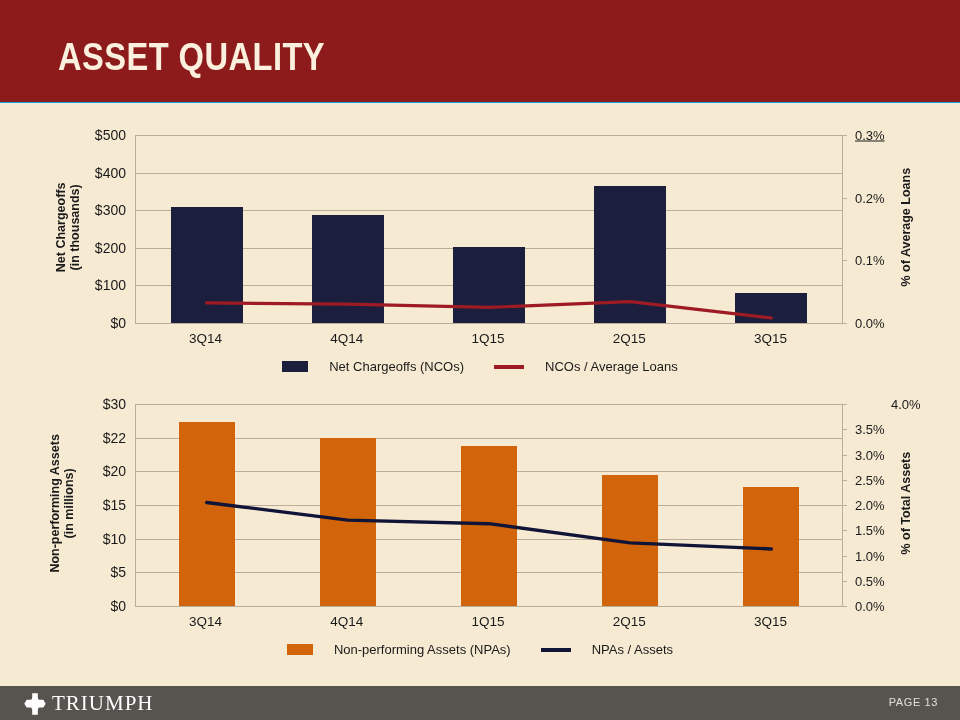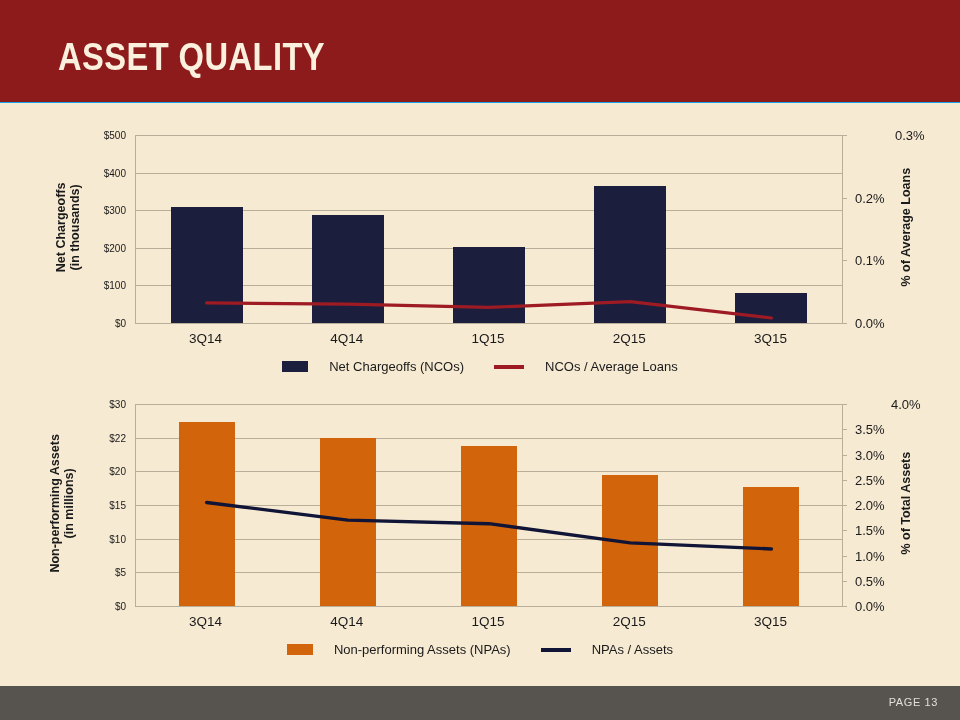--- a/index.html
+++ b/index.html
@@ -63,21 +63,21 @@
     transform-origin: center center;
     white-space: pre-line;
   }
   .axis-title.right {
     transform: rotate(-90deg);
     transform-origin: center center;
     white-space: nowrap;
   }
   .ylab {
     position: absolute; right: 0;
-    font-size: 10px; color: #1a1a1a;
+    font-size: 14px; color: #1a1a1a;
     text-align: right; white-space: nowrap;
     transform: translateY(-50%);
   }
   .ylab-r {
     position: absolute; left: 0;
     font-size: 13px; color: #1a1a1a;
     text-align: left; white-space: nowrap;
     transform: translateY(-50%);
   }
   .xlab {
@@ -137,21 +137,21 @@
     </div>
 <div class="ylab" style="top: 215px; right: 834px;">$0</div>
     <div class="ylab" style="top: 177.4px; right: 834px; text-align: center;">$100</div>
     <div class="ylab" style="top: 139.8px; right: 834px;">$200</div>
     <div class="ylab" style="top: 102.2px; right: 834px;">$300</div>
     <div class="ylab" style="top: 64.6px; right: 834px;">$400</div>
     <div class="ylab" style="top: 27px; right: 834px;">$500</div>
     <div class="ylab-r" style="top: 215px; left: 855px;">0.0%</div>
     <div class="ylab-r" style="top: 152.333px; left: 855px;">0.1%</div>
     <div class="ylab-r" style="top: 89.6667px; left: 855px;">0.2%</div>
-    <div class="ylab-r" style="top: 27px; left: 895px;">0.3%</div>
+    <div class="ylab-r" style="top: 27px; left: 855px; text-decoration: underline;">0.3%</div>
     <div class="xlab" style="left: 135px; width: 141.2px; top: 223px;">3Q14</div>
     <div class="xlab" style="left: 276.2px; width: 141.2px; top: 223px;">4Q14</div>
     <div class="xlab" style="left: 417.4px; width: 141.2px; top: 223px;">1Q15</div>
     <div class="xlab" style="left: 558.6px; width: 141.2px; top: 223px;">2Q15</div>
     <div class="xlab" style="left: 699.8px; width: 141.2px; top: 223px;">3Q15</div>
   </div>
 
 <div class="chart-block" id="chart2">
   <div class="axis-title left" id="c2-ytitle" style="width: 202px; left: -39px; top: 104px;">Non-performing Assets
 (in millions)</div>
@@ -208,14 +208,20 @@
     <div class="ylab-r" style="top: 44.25px; left: 855px;">3.5%</div>
     <div class="ylab-r" style="top: 19px; left: 855px; margin-left: 36px;">4.0%</div>
     <div class="xlab" style="left: 135px; width: 141.2px; top: 229px;">3Q14</div>
     <div class="xlab" style="left: 276.2px; width: 141.2px; top: 229px;">4Q14</div>
     <div class="xlab" style="left: 417.4px; width: 141.2px; top: 229px;">1Q15</div>
     <div class="xlab" style="left: 558.6px; width: 141.2px; top: 229px;">2Q15</div>
     <div class="xlab" style="left: 699.8px; width: 141.2px; top: 229px;">3Q15</div>
   </div>
 
 <div class="footer">
+  <div class="logo-wrap">
+    <svg class="logo-mark" width="26" height="24" viewBox="0 0 26 24">
+      <path fill="#ffffff" d="M10.2 1.2 h5.6 v4.0 a3.6 3.6 0 0 0 1.1 2.6 h4.4 l2.4 3.9 -2.4 3.9 h-4.4 a3.6 3.6 0 0 0 -1.1 2.6 v4.6 h-5.6 v-4.6 a3.6 3.6 0 0 0 -1.1 -2.6 h-4.4 l-2.4 -3.9 2.4 -3.9 h4.4 a3.6 3.6 0 0 0 1.1 -2.6 z"></path>
+    </svg>
+    <span class="logo-text">TRIUMPH</span>
+  </div>
   <div class="page-num">PAGE 13</div>
 </div>
 
 </body></html>

